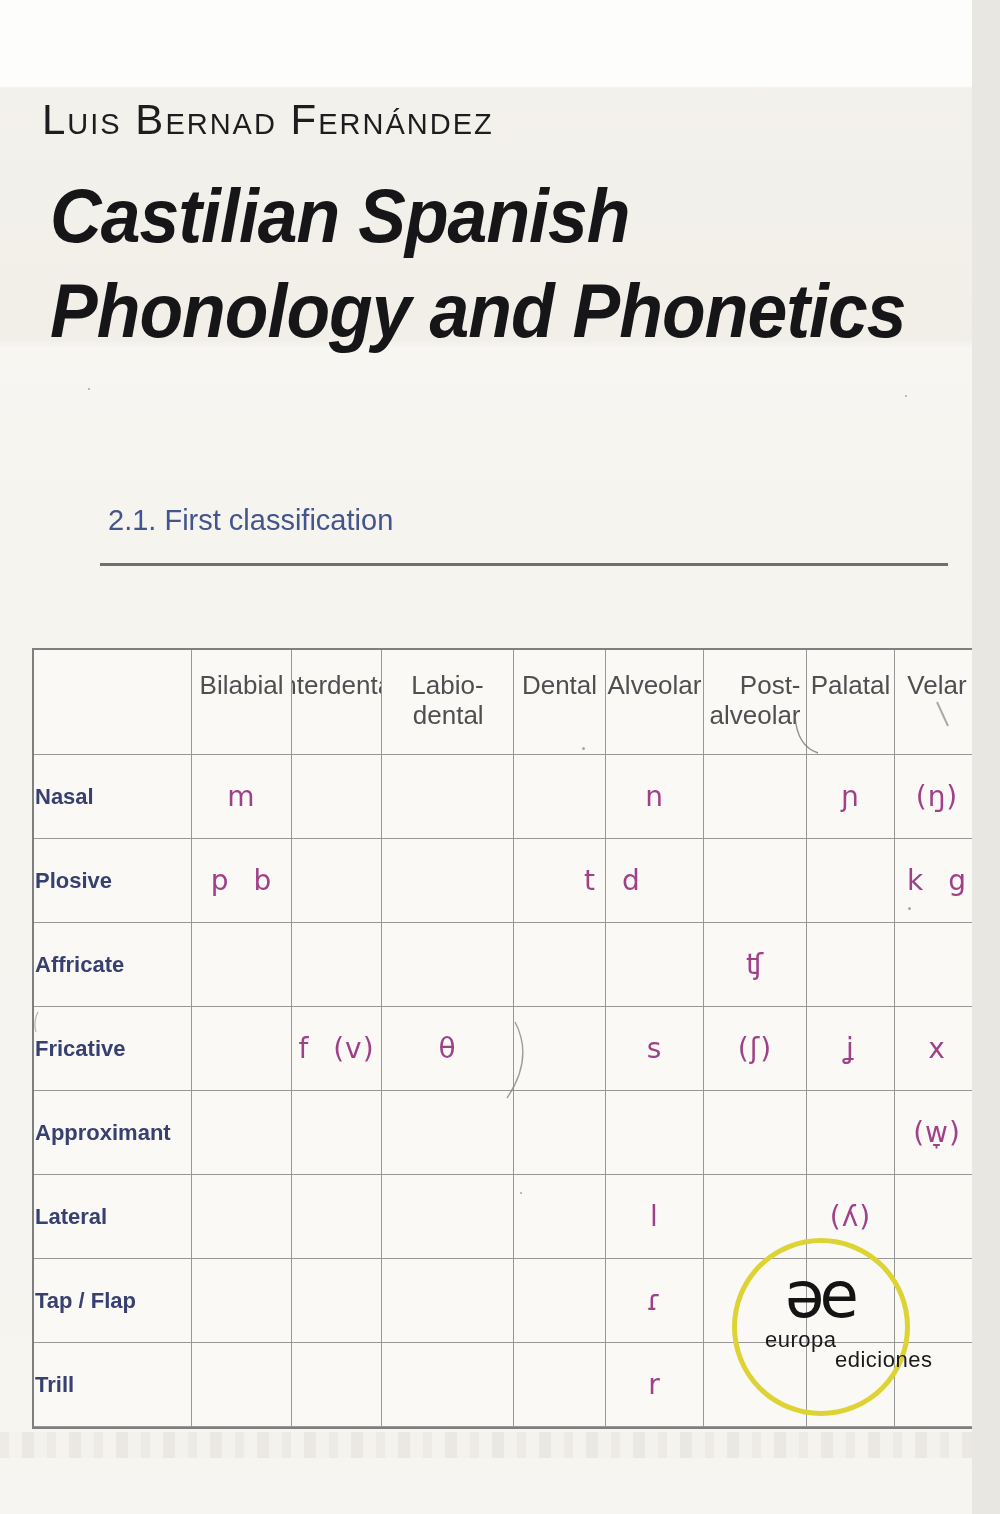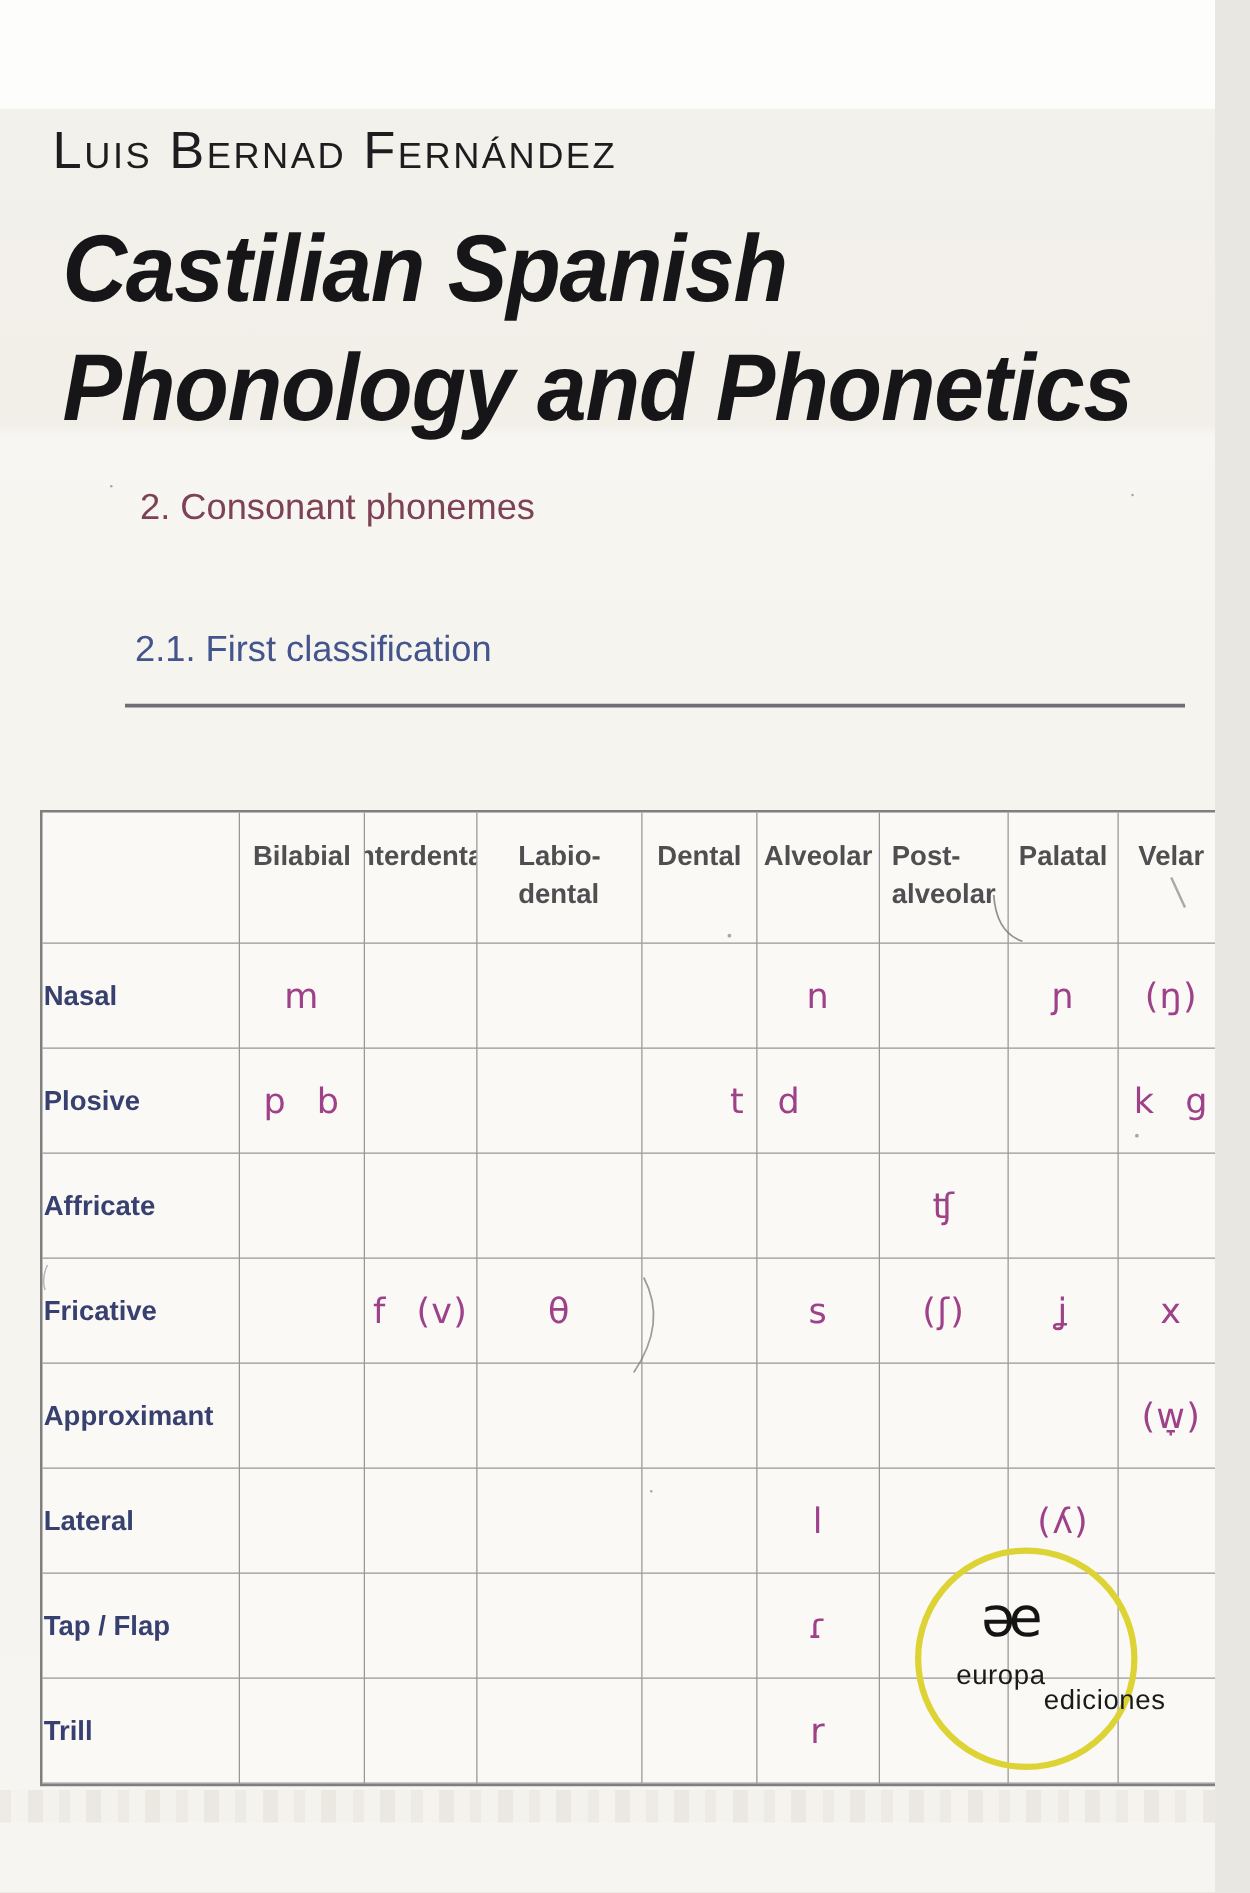--- a/index.html
+++ b/index.html
@@ -45,22 +45,22 @@
     background:#faf9f6;
   }
   .ctable > div{
     border-right:1px solid #979797;
     border-bottom:1px solid #979797;
     display:flex; align-items:center; justify-content:center;
     overflow:hidden;
   }
   .ctable > div:nth-child(9n){ border-right:none; }
   .c-head{
-    font-weight:bold; font-size:22px; color:var(--header-color,#4f4f51);
-    white-space:pre-line; text-align:left; line-height:30px;
+    font-weight:normal; font-size:26px; color:var(--header-color,#4f4f51);
+    white-space:pre-line; text-align:right; line-height:30px;
     align-items:flex-start !important; padding-top:20px;
   }
   .c-label{
     font-weight:bold; font-size:22px; color:var(--rowlabel-color,#38406f);
     justify-content:flex-start !important; padding-left:1px;
   }
   .c-cell{
     font-family:"DejaVu Sans", sans-serif;
     font-size:28px; color:var(--phoneme-color,#9e4189);
     word-spacing:14px; letter-spacing:1px;
@@ -69,21 +69,21 @@
   .al-l{ justify-content:flex-start !important; padding-left:16px; }
   
   .logo{
     position:absolute; left:732px; top:1238px; width:168px; height:168px;
     border:5px solid var(--logo-color,#ddd334); border-radius:50%;
     z-index:5;
   }
   .logo-mark{
     position:absolute; left:48px; top:20px;
     font-family:"DejaVu Sans", sans-serif;
-    font-size:44px; letter-spacing:-5px; color:#141414; line-height:64px;
+    font-size:64px; letter-spacing:-5px; color:#141414; line-height:64px;
   }
   .logo-line1{
     position:absolute; left:28px; top:84px;
     font-size:22px; color:#1a1a1a; letter-spacing:.5px;
   }
   .logo-line2{
     position:absolute; left:66px; top:104px;
     font-size:22px; color:#1a1a1a; letter-spacing:.5px;margin-left:32px;
   }
   
@@ -100,21 +100,20 @@
 
 <div class="page">
 
   <div class="author">Luis Bernad Fernández</div>
 
   <div class="book-title">
     <div>Castilian Spanish</div>
     <div>Phonology and Phonetics</div>
   </div>
 
-  <div class="sec-heading">2. Consonant phonemes</div>
 
   <div class="subsec-heading">2.1. First classification</div>
   <div class="subsec-rule"></div>
 
   <div class="ctable" style="grid-template-columns: 158px 100px 90px 132px 92px 98px 103px 88px 84px;">
       <div class="c-head"></div>
       <div class="c-head">Bilabial</div>
       <div class="c-head">Interdental</div>
       <div class="c-head">Labio-
 dental</div>

